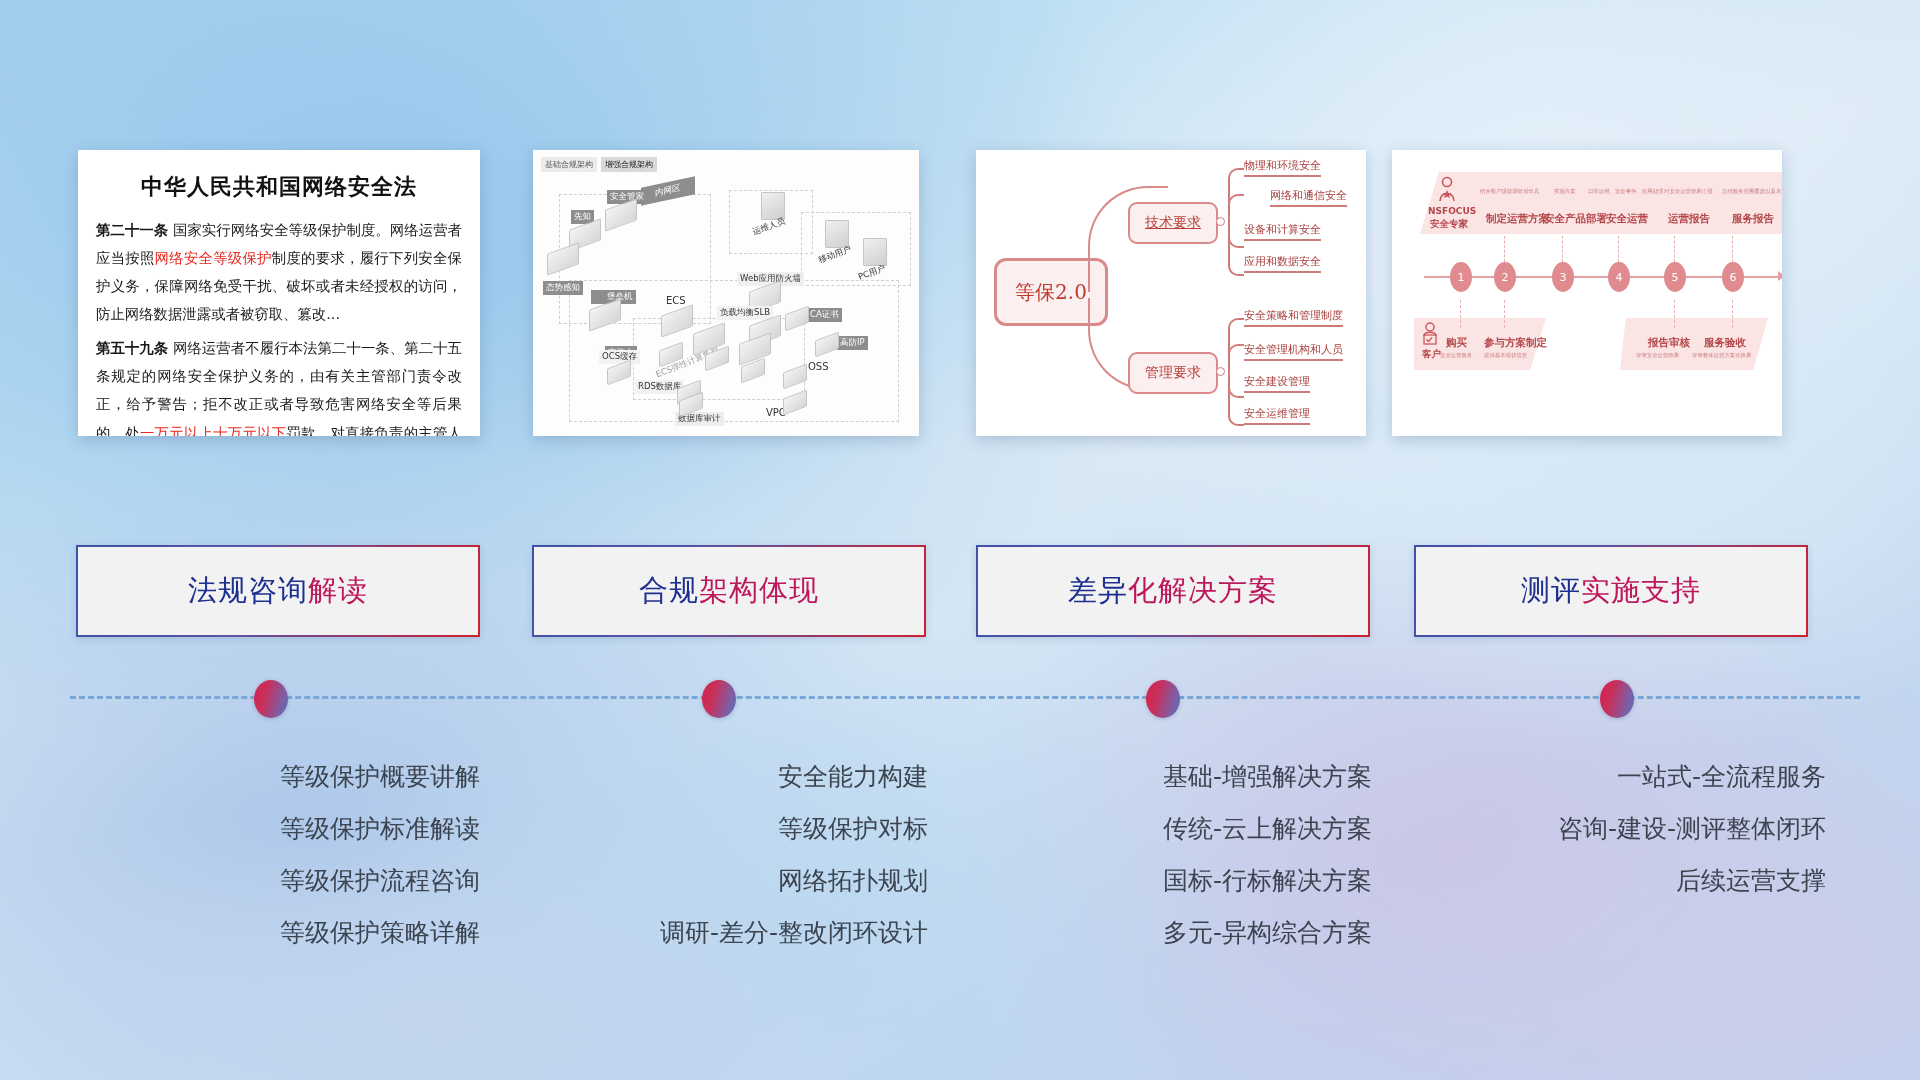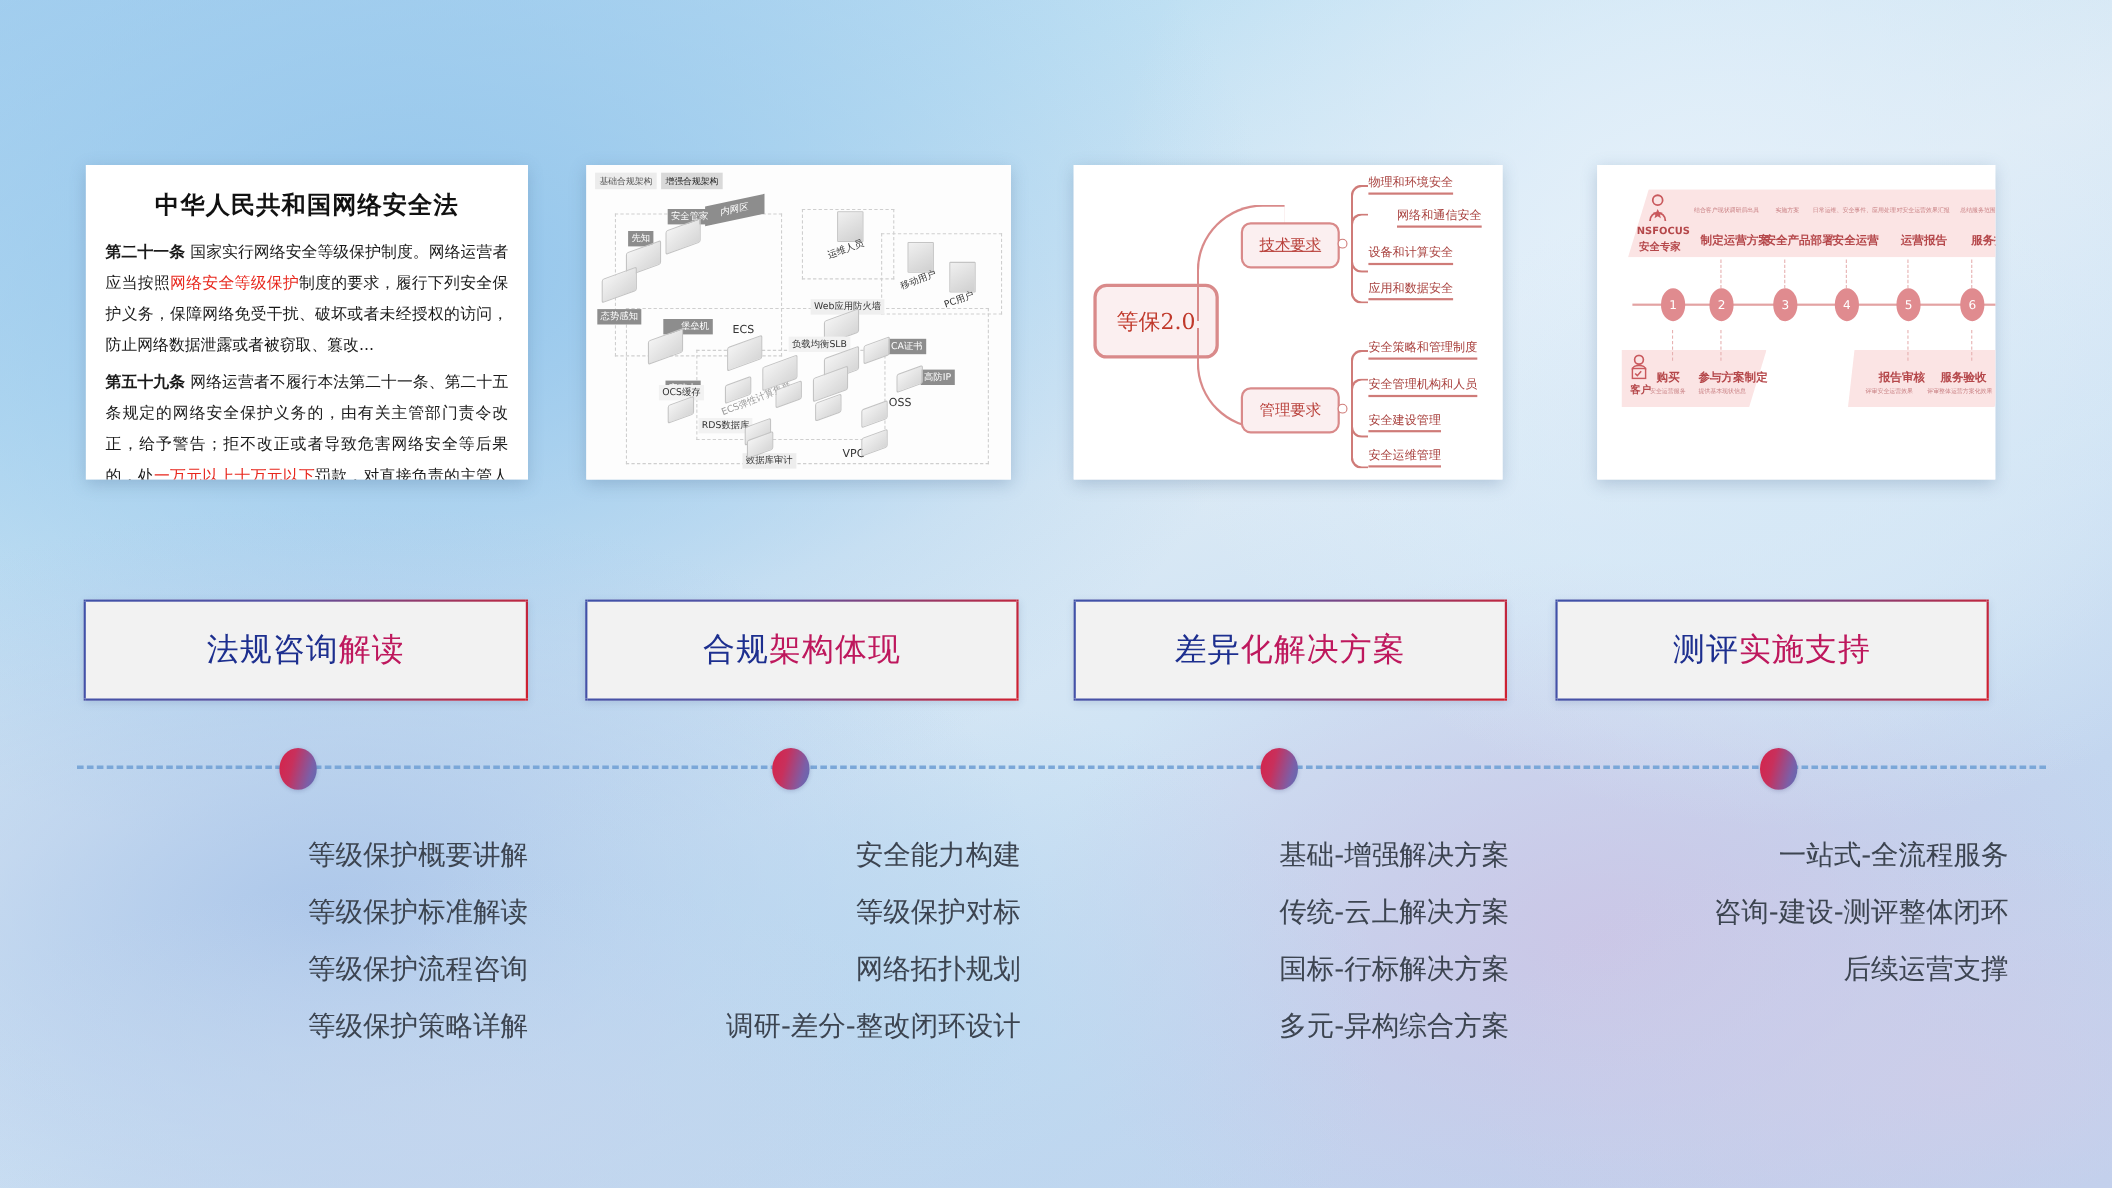--- a/index.html
+++ b/index.html
@@ -35,21 +35,21 @@
   
   .cards-row{position:absolute;left:0;top:150px;width:1920px;height:290px;}
   .card{
     position:absolute;top:0;height:286px;background:#fff;
     box-shadow:0 4px 14px rgba(70,100,140,.28);
     overflow:hidden;
   }
   .card.c1{left:78px;width:402px;}
   .card.c2{left:533px;width:386px;}
   .card.c3{left:976px;width:390px;}
-  .card.c4{left:1452px;width:362px;}
+  .card.c4{left:1392px;width:390px;}
 
   
   .law-title{text-align:center;font-weight:bold;font-size:22px;color:#111;
     letter-spacing:1px;margin:22px 0 14px 0;font-family:"DejaVu Sans",sans-serif;}
   .law-body{padding:0 18px;font-size:14.4px;line-height:1.95;color:#1a1a1a;
     text-align:justify;font-family:"DejaVu Sans",sans-serif;}
   .law-body p{margin:0 0 6px 0;}
   .law-body b{font-weight:bold;}
   .hl{color:#e8271d;}
 
@@ -203,21 +203,21 @@
         </div>
         <div class="node" style="left:36px;top:72px;">
           <div class="lbl dark" style="left:2px;top:-12px;">先知</div>
           <div class="iso" style="left:0px;top:2px;"></div>
         </div>
         <div class="node" style="left:10px;top:96px;">
           <div class="lbl dark" style="left:0px;top:-12px;margin-top:47px;">态势感知</div>
           <div class="iso" style="left:4px;top:2px;"></div>
         </div>
         <div class="node" style="left:54px;top:152px;">
-          <div class="lbl dark" style="left:16px;top:-12px;padding-left:16px;">堡垒机</div>
+          <div class="lbl dark" style="left:4px;top:-12px;padding-left:16px;">堡垒机</div>
           <div class="iso" style="left:2px;top:2px;"></div>
         </div>
         <div class="node" style="left:94px;top:196px;">
           <div class="lbl dark" style="left:-22px;top:0px;">安骑士</div>
           <div class="iso sm" style="left:32px;top:0px;"></div>
         </div>
         <div class="node" style="left:204px;top:134px;">
           <div class="lbl plain" style="left:0px;top:-12px;background:#efefef;">Web应用防火墙</div>
           <div class="iso" style="left:12px;top:2px;"></div>
         </div>

